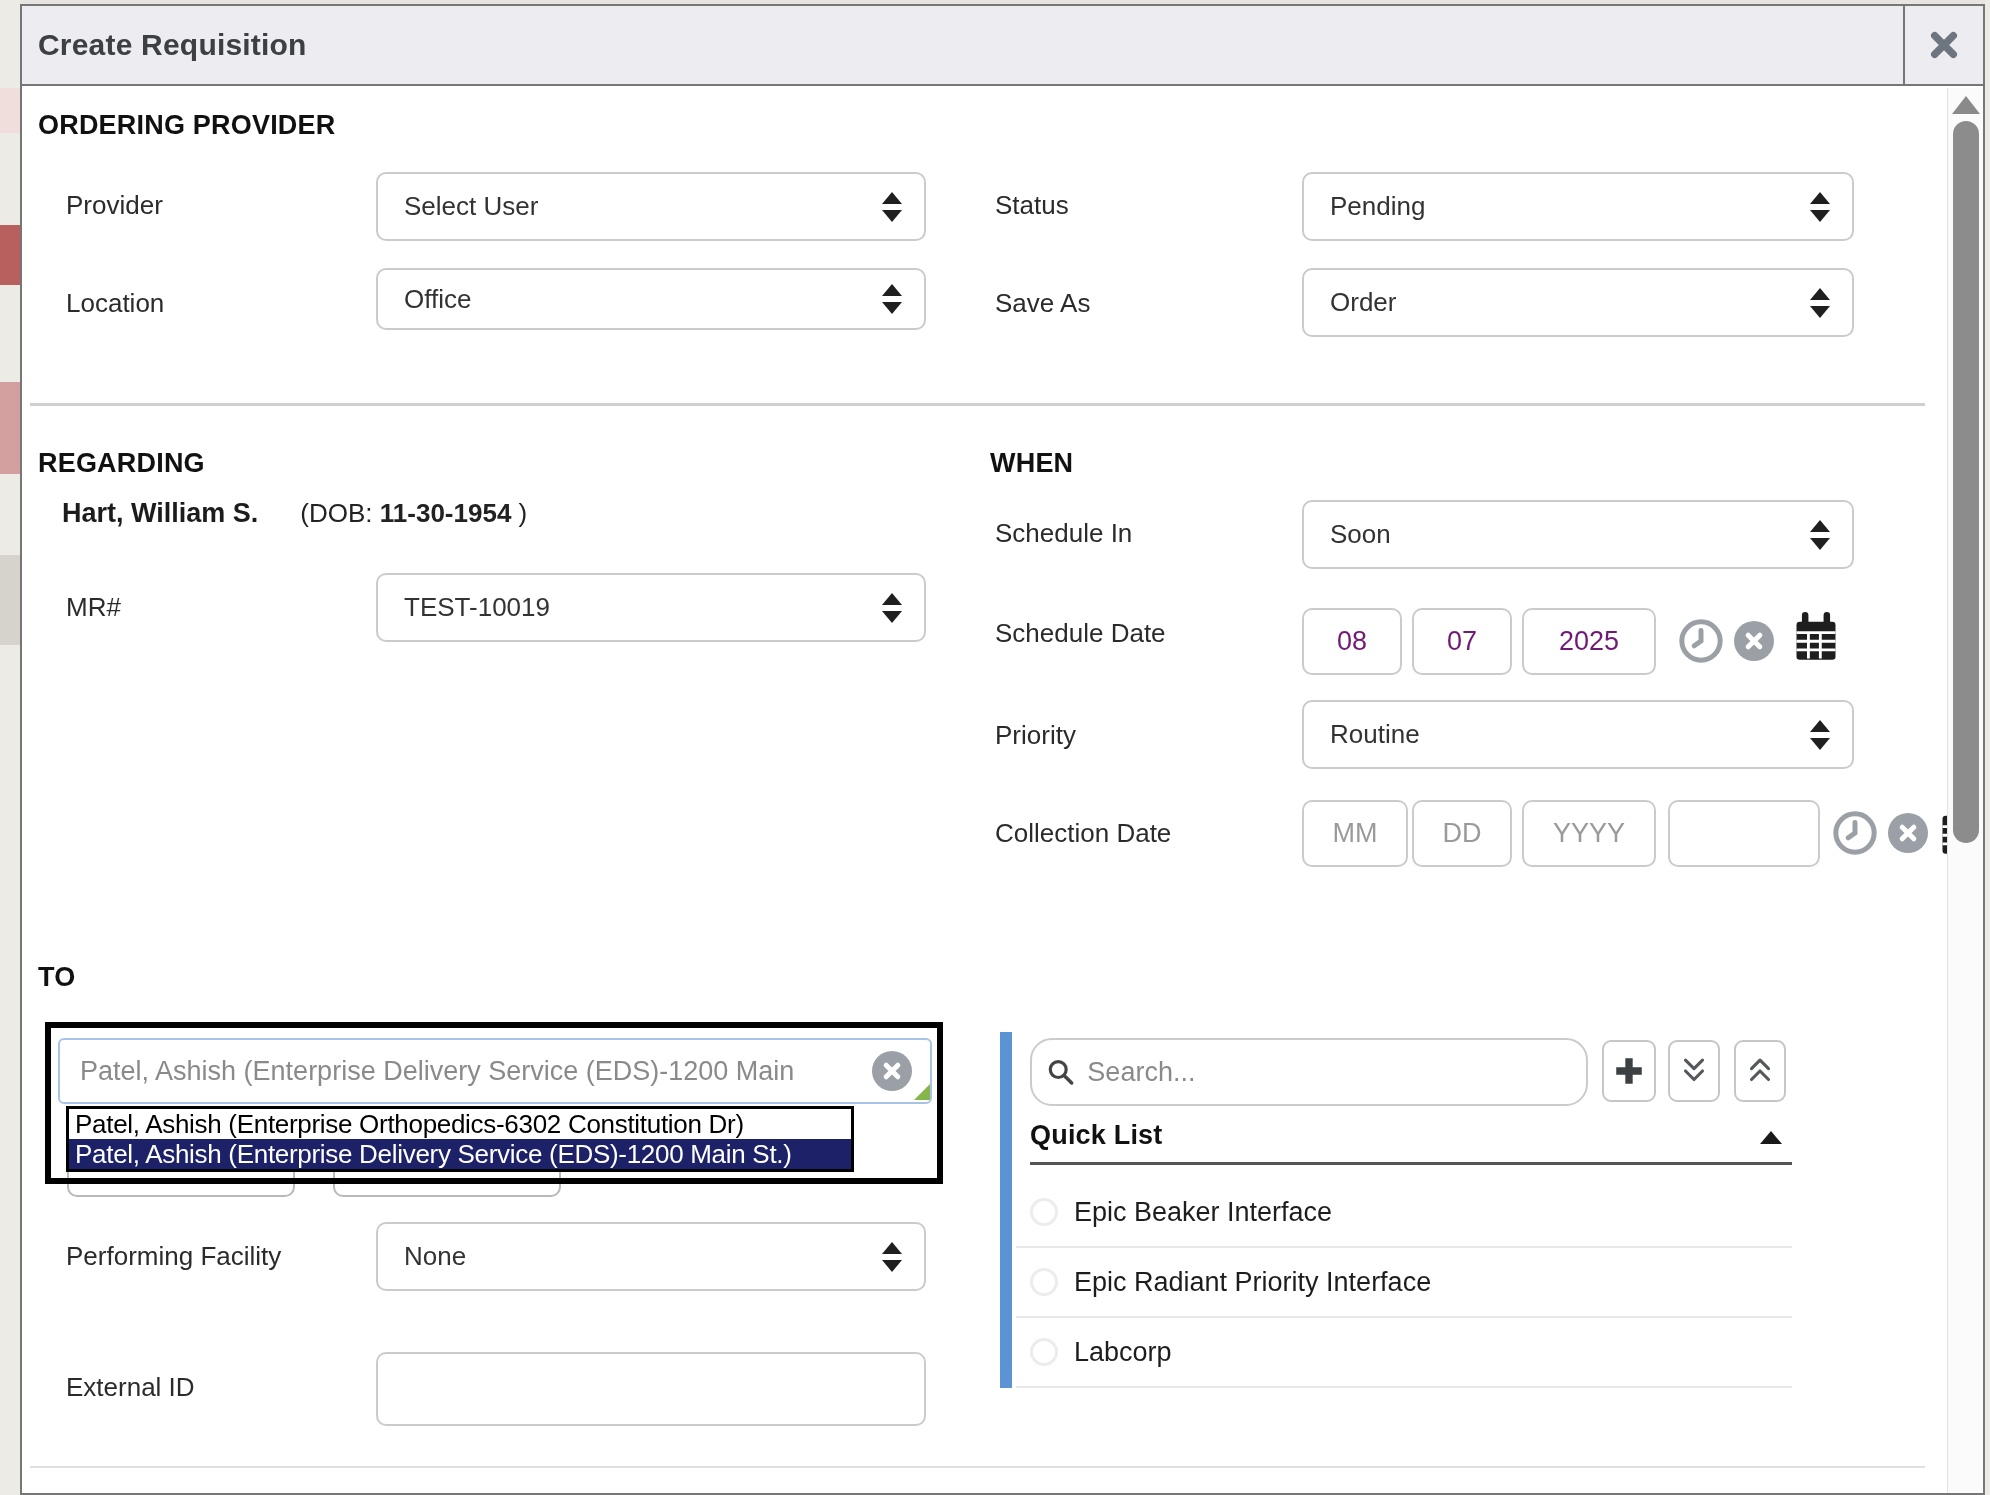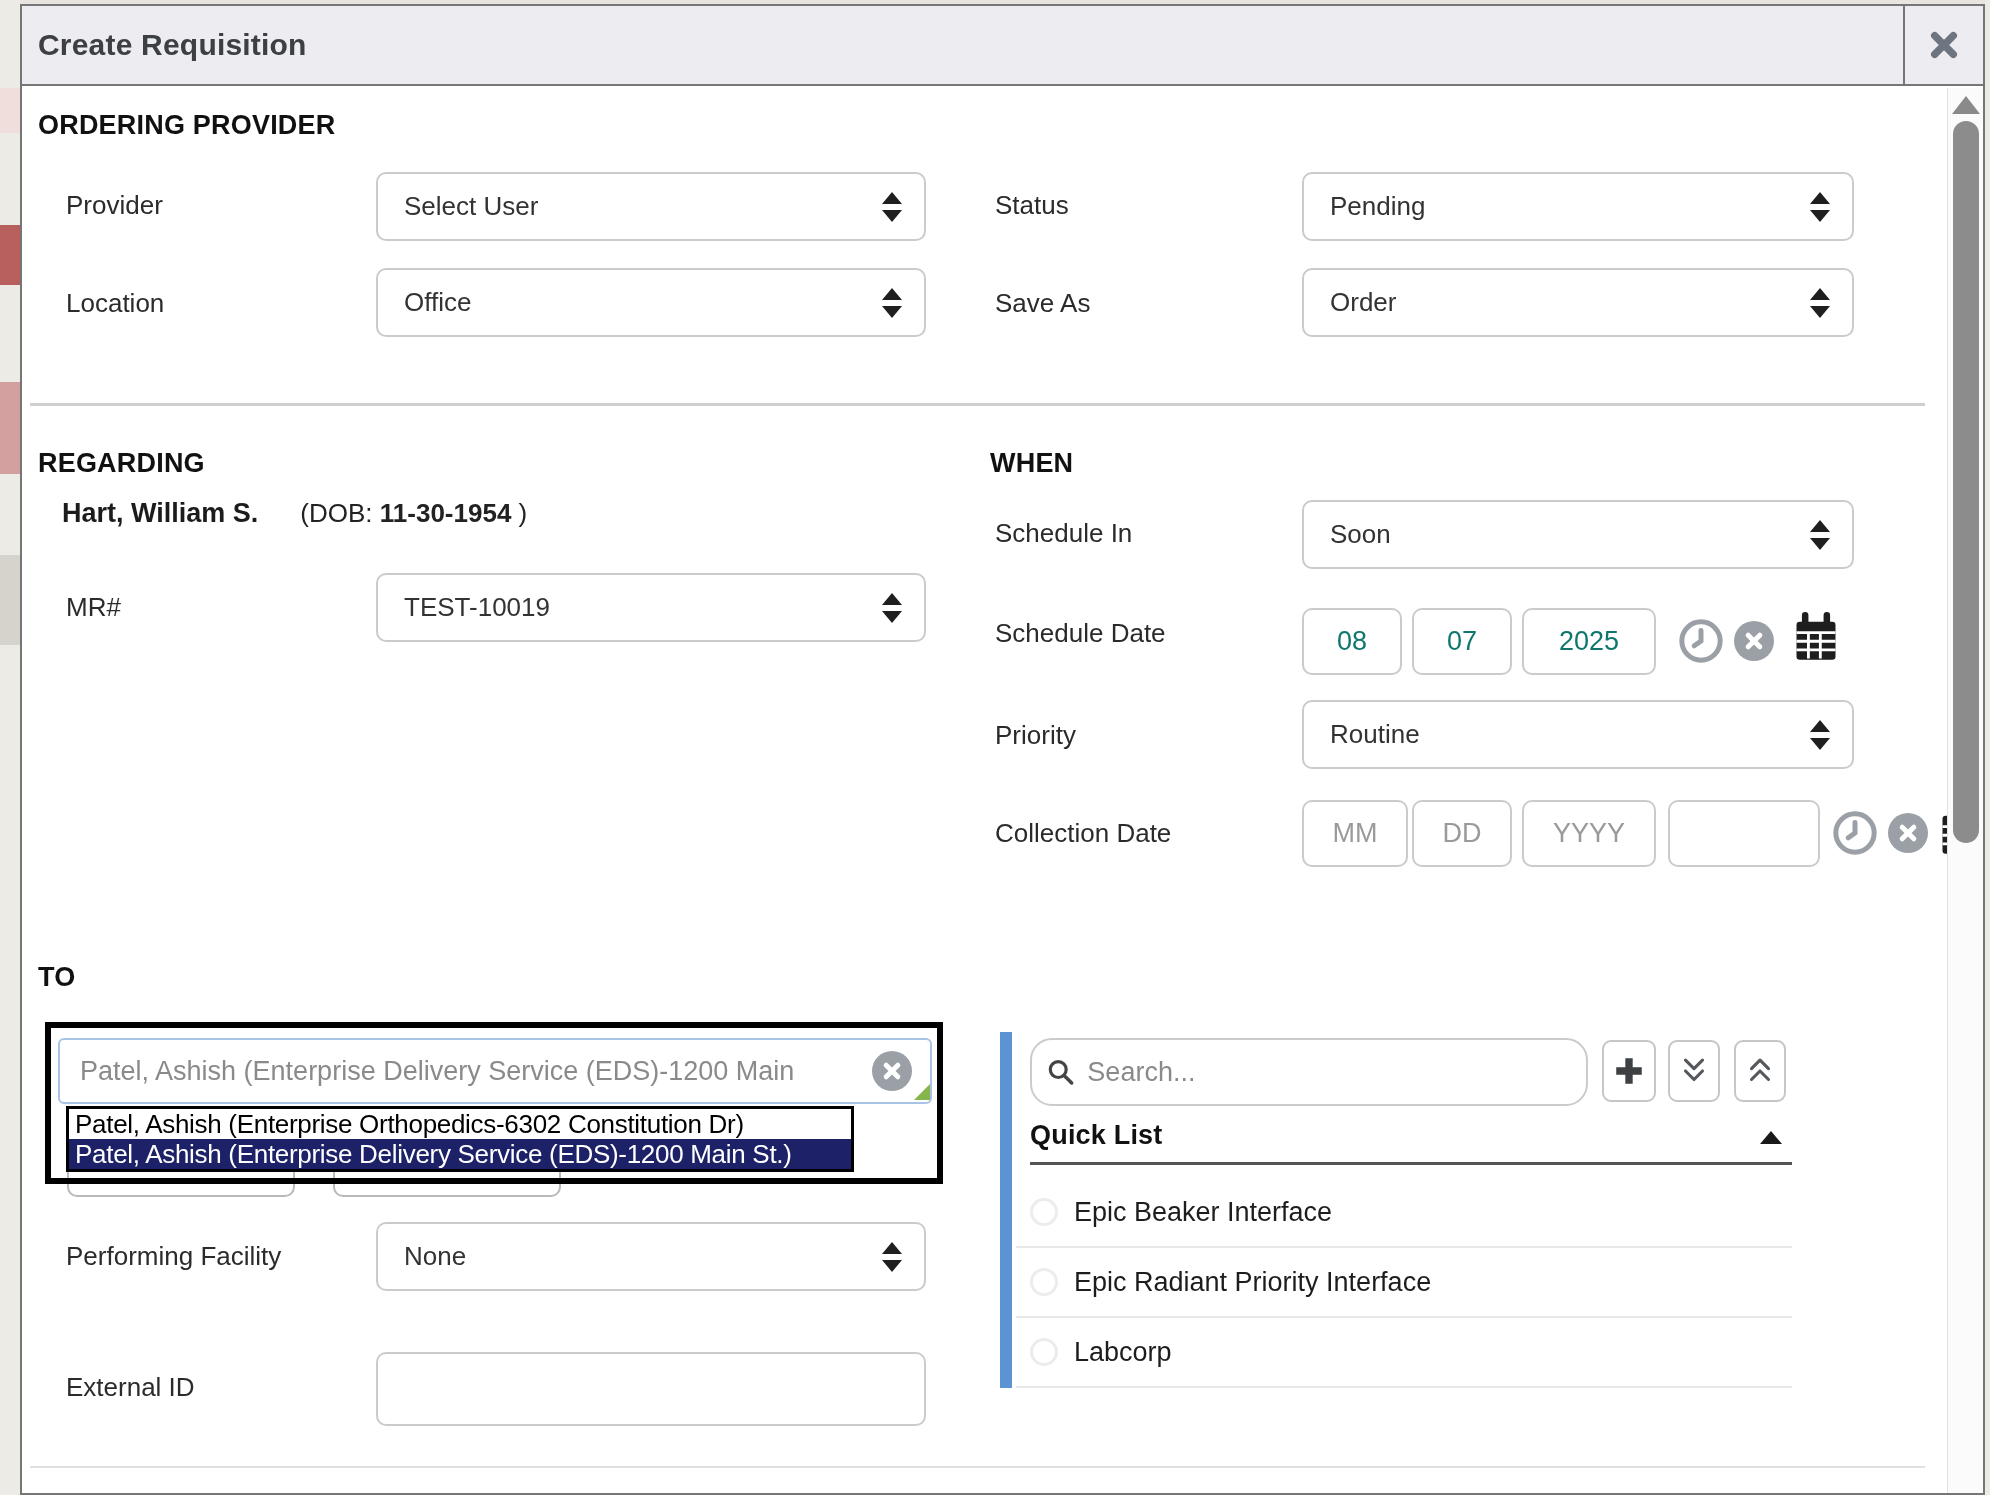--- a/index.html
+++ b/index.html
@@ -21,21 +21,21 @@
   .lbl{font-size:26px;color:#2b2b2b;}
 
   
   .select{background:#fff;border:2px solid #cbcbcb;border-radius:10px;display:flex;align-items:center;justify-content:space-between;padding:0 22px 0 26px;cursor:pointer;}
   .select-val{font-size:26px;color:#333;}
   .caret{display:flex;flex-direction:column;gap:6px;align-items:center;}
   .tri-up{width:0;height:0;border-left:10px solid transparent;border-right:10px solid transparent;border-bottom:12px solid #1f1f1f;}
   .tri-down{width:0;height:0;border-left:10px solid transparent;border-right:10px solid transparent;border-top:12px solid #1f1f1f;}
 
   input{font-family:"Liberation Sans", sans-serif;outline:none;}
-  .date-in{height:67px;border:2px solid #cbcbcb;border-radius:10px;text-align:center;font-size:27px;color:#0f766e;background:#fff;}
+  .date-in{height:67px;border:2px solid #cbcbcb;border-radius:10px;text-align:center;font-size:27px;color:#701a75;background:#fff;}
   .date-in::placeholder{color:#9a9a9a;}
   .text-in{border:2px solid #cbcbcb;border-radius:10px;background:#fff;font-size:27px;color:#333;padding:0 18px;}
 
   .divider{height:3px;background:#cfcfcf;}
   .divider-light{height:2px;background:#e0e0e0;}
 
   
   .black-frame{border:6px solid #000;background:transparent;z-index:3;}
   .recip-input{border:2px solid #a9c3e6;border-radius:6px;background:#fff;font-size:27px;color:#8a8a8a;padding:0 54px 0 20px;width:874px;height:66px;}
   .listbox{background:#fff;border:3px solid #000;z-index:6;}
@@ -105,21 +105,21 @@
   <div class="abs lbl" style="left:995px;top:190px;">Status</div>
   <div class="abs select" style="left:1302px;top:172px;width:552px;height:69px;">
     <span class="select-val">Pending</span>
     <span class="caret">
         <i class="tri-up"></i>
         <i class="tri-down"></i>
       </span>
   </div>
 
   <div class="abs lbl" style="left:66px;top:288px;">Location</div>
-  <div class="abs select" style="left:376px;top:268px;width:550px;height:69px;">
+  <div class="abs select" style="left:376px;top:268px;width:550px;height:62px;">
     <span class="select-val">Office</span>
     <span class="caret">
         <i class="tri-up"></i>
         <i class="tri-down"></i>
       </span>
   </div>
 
   <div class="abs lbl" style="left:995px;top:288px;">Save As</div>
   <div class="abs select" style="left:1302px;top:268px;width:552px;height:69px;">
     <span class="select-val">Order</span>

